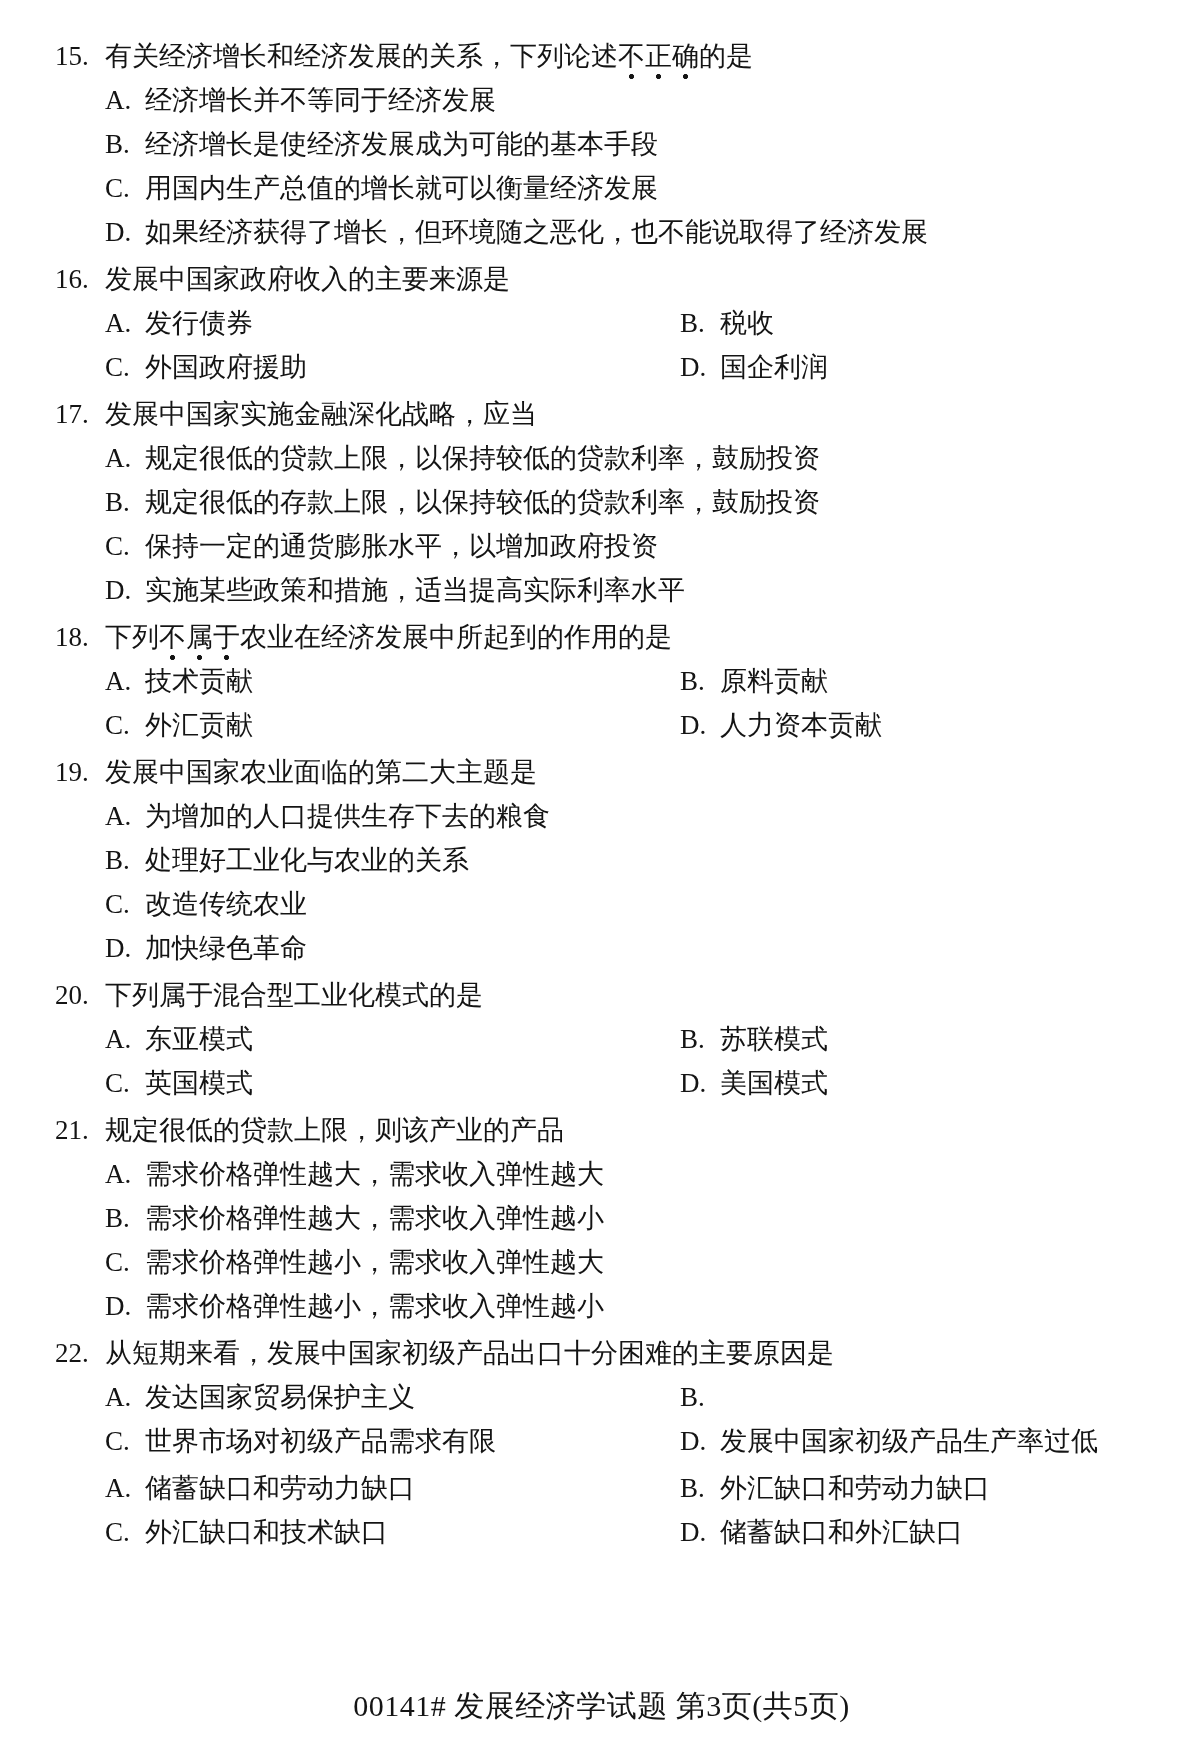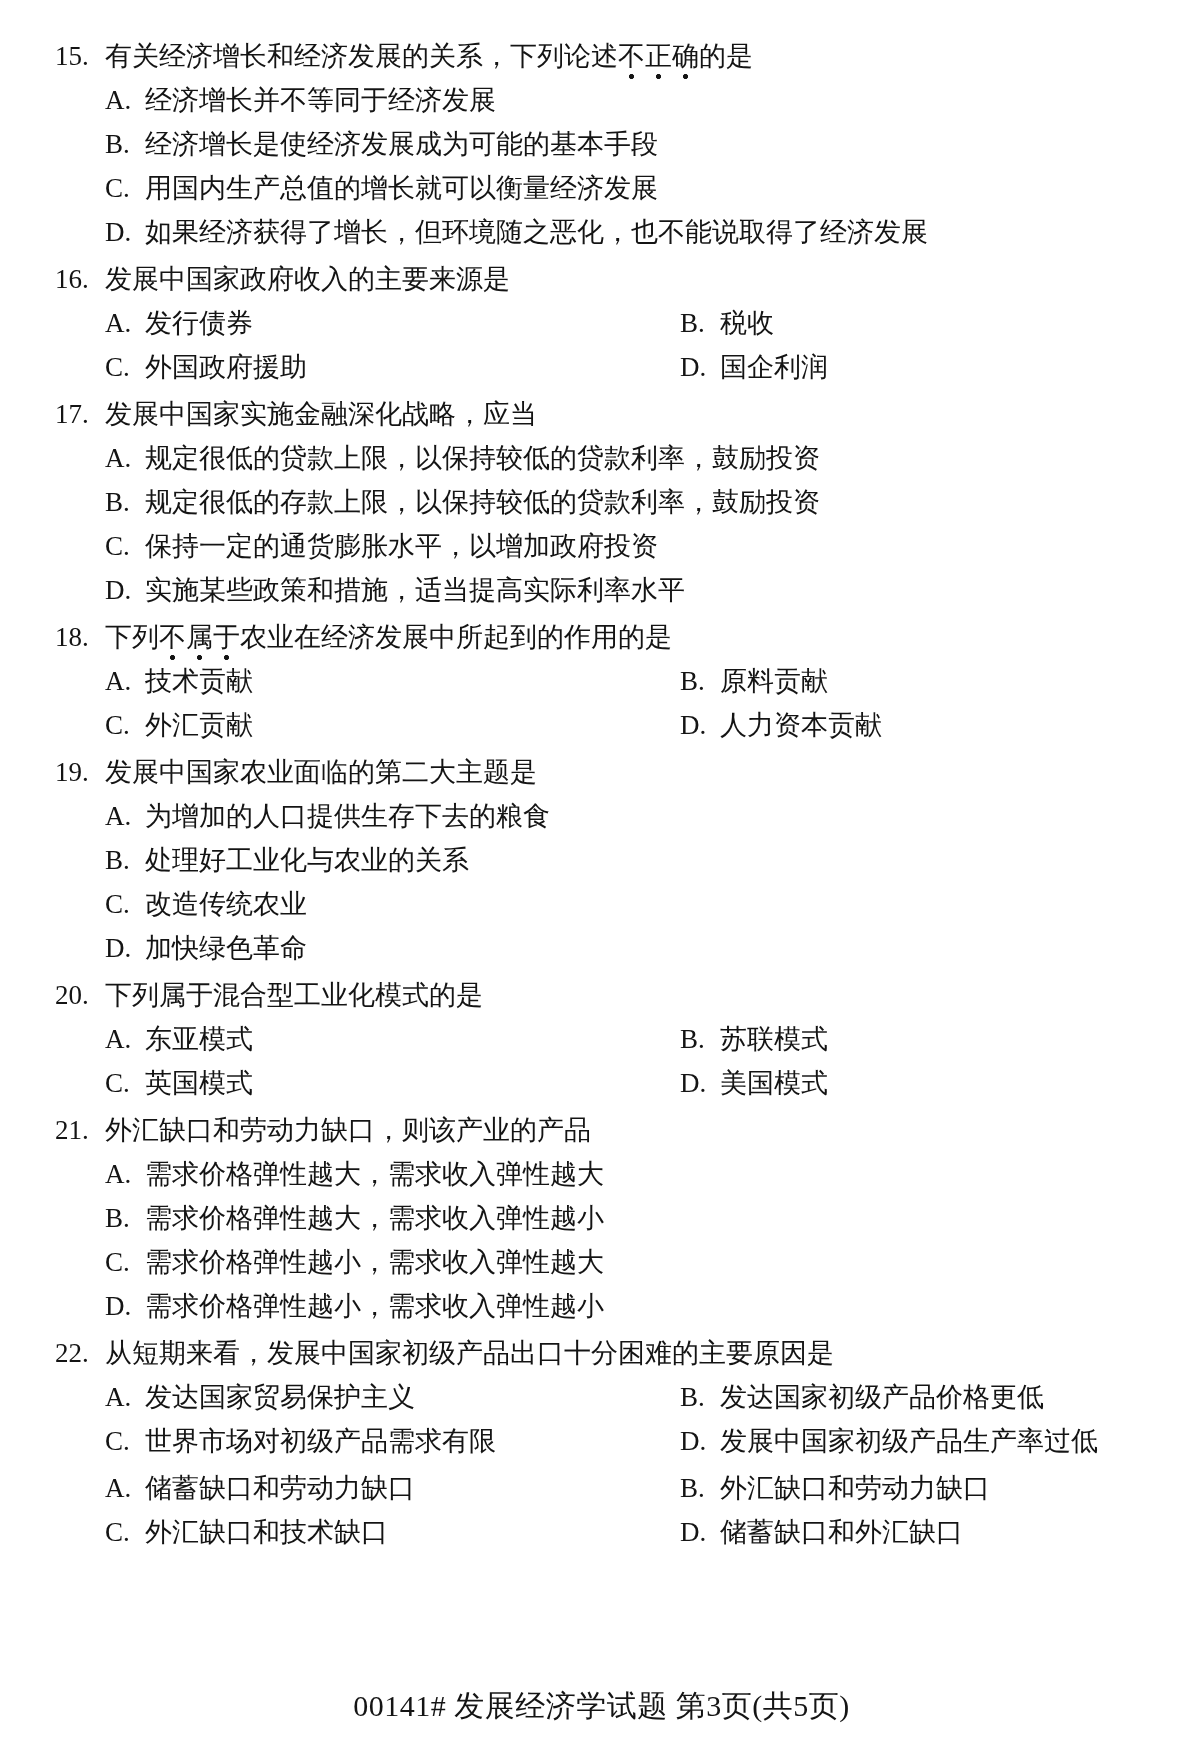--- a/index.html
+++ b/index.html
@@ -216,21 +216,21 @@
           </div>
           <div class="opt-cell right">
             <span class="opt-label">D.</span>
             <span class="opt-text">美国模式</span>
           </div>
         </div>
       </div>
       <div class="question-block">
         <div class="row">
           <span class="q-num">21.</span>
-          <div class="q-text"><span>外汇缺口和劳动力缺口，则该产业的产品</span><span class="emph"></span><span></span></div>
+          <div class="q-text"><span>规定很低的贷款上限，则该产业的产品</span><span class="emph"></span><span></span></div>
         </div>
         <div class="opt-row">
           <div class="opt-cell">
             <span class="opt-label">A.</span>
             <span class="opt-text">需求价格弹性越大，需求收入弹性越大</span>
           </div>
         </div>
         <div class="opt-row">
           <div class="opt-cell">
             <span class="opt-label">B.</span>
@@ -255,21 +255,20 @@
           <span class="q-num">22.</span>
           <div class="q-text"><span>从短期来看，发展中国家初级产品出口十分困难的主要原因是</span><span class="emph"></span><span></span></div>
         </div>
         <div class="opt-row">
           <div class="opt-cell left">
             <span class="opt-label">A.</span>
             <span class="opt-text">发达国家贸易保护主义</span>
           </div>
           <div class="opt-cell right">
             <span class="opt-label">B.</span>
-            <span class="opt-text">发达国家初级产品价格更低</span>
           </div>
         </div>
         <div class="opt-row">
           <div class="opt-cell left">
             <span class="opt-label">C.</span>
             <span class="opt-text">世界市场对初级产品需求有限</span>
           </div>
           <div class="opt-cell right">
             <span class="opt-label">D.</span>
             <span class="opt-text">发展中国家初级产品生产率过低</span>

